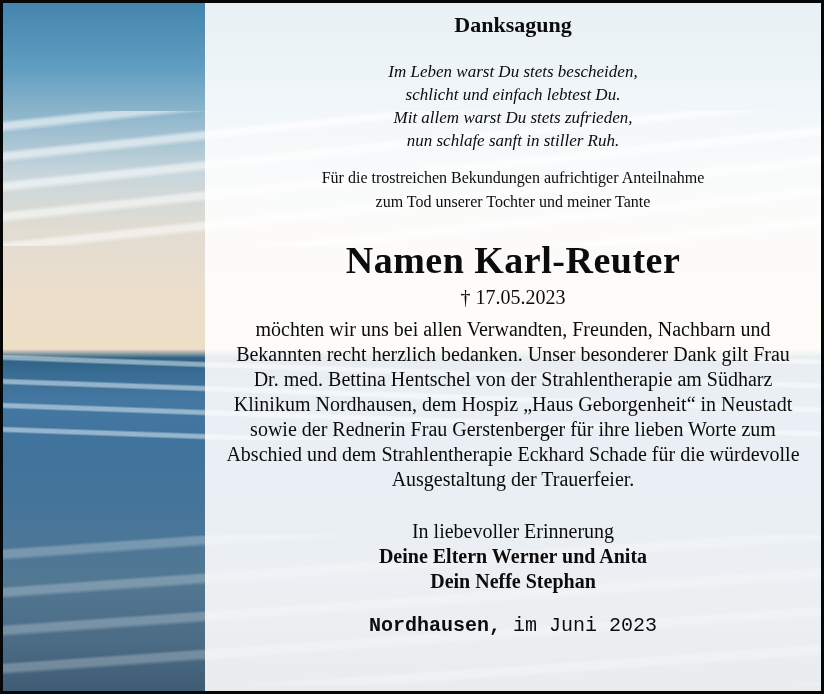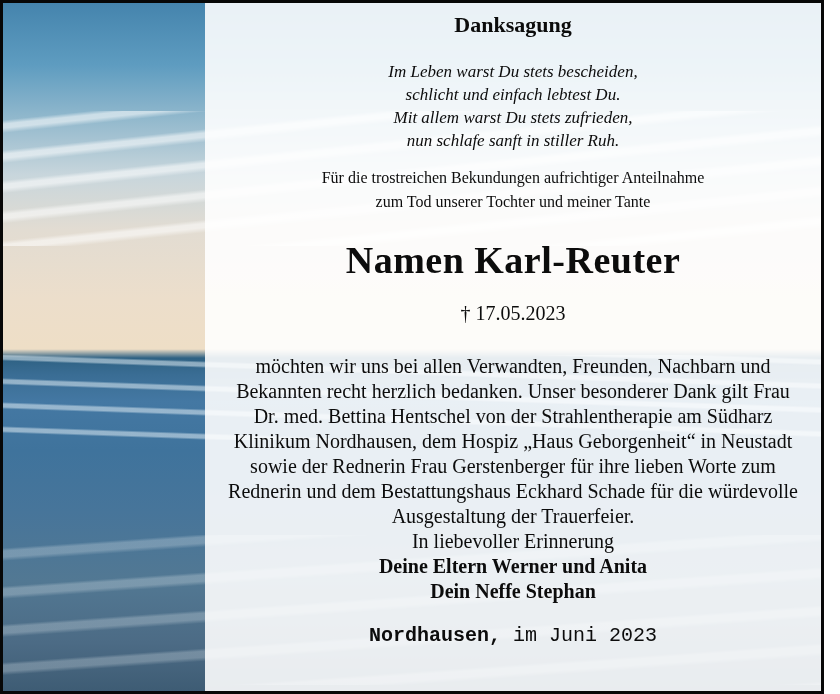--- a/index.html
+++ b/index.html
@@ -73,23 +73,23 @@
     left: 202px; right: 0;
     padding: 9px 6px 0 6px;
     text-align: center;
     color: #0c0c0c;
   }
 
   .title        { font-size: 22px; line-height: 26px; font-weight: bold; }
   .poem         { margin-top: 22px; font-size: 17px; line-height: 23px; font-style: italic; }
   .intro        { margin-top: 14px; font-size: 16px; line-height: 24px; }
   .deceased     { margin-top: 24px; font-size: 38px; line-height: 44px; font-weight: bold; letter-spacing: 0.5px; }
-  .death-date   { margin-top: 18px;  font-size: 20px; line-height: 26px; }
-  .body-text    { margin-top: 28px; font-size: 20px; line-height: 25px; }
-  .closing      { font-size: 20px; line-height: 25px; }
+  .death-date   { margin-top: 2px;  font-size: 20px; line-height: 26px; }
+  .body-text    { margin-top: 7px; font-size: 20px; line-height: 25px; }
+  .closing      { margin-top: 27px; font-size: 20px; line-height: 25px; }
   .mourners     { font-size: 20px; line-height: 25px; font-weight: bold; }
   .place-date   { margin-top: 19px; font-size: 20px; line-height: 25px; font-family: Liberation Mono, monospace; }
   .place-date .place { font-weight: bold; }
   .line { white-space: nowrap; }
 </style>
 </head>
 <body>
 
 <div class="card">
 
@@ -114,21 +114,21 @@
     <div class="deceased">Namen Karl-Reuter</div>
 
     <div class="death-date">† 17.05.2023</div>
 
     <div class="body-text">
       <div class="line">möchten wir uns bei allen Verwandten, Freunden, Nachbarn und</div>
       <div class="line">Bekannten recht herzlich bedanken. Unser besonderer Dank gilt Frau</div>
       <div class="line">Dr. med. Bettina Hentschel von der Strahlentherapie am Südharz</div>
       <div class="line">Klinikum Nordhausen, dem Hospiz „Haus Geborgenheit“ in Neustadt</div>
       <div class="line">sowie der Rednerin Frau Gerstenberger für ihre lieben Worte zum</div>
-      <div class="line">Rednerin und dem Bestattungshaus Eckhard Schade für die würdevolle</div>
+      <div class="line">Abschied und dem Strahlentherapie Eckhard Schade für die würdevolle</div>
       <div class="line">Ausgestaltung der Trauerfeier.</div>
     </div>
 
     <div class="closing">In liebevoller Erinnerung</div>
 
     <div class="mourners">
       <div class="line">Deine Eltern Werner und Anita</div>
       <div class="line">Dein Neffe Stephan</div>
     </div>
 

